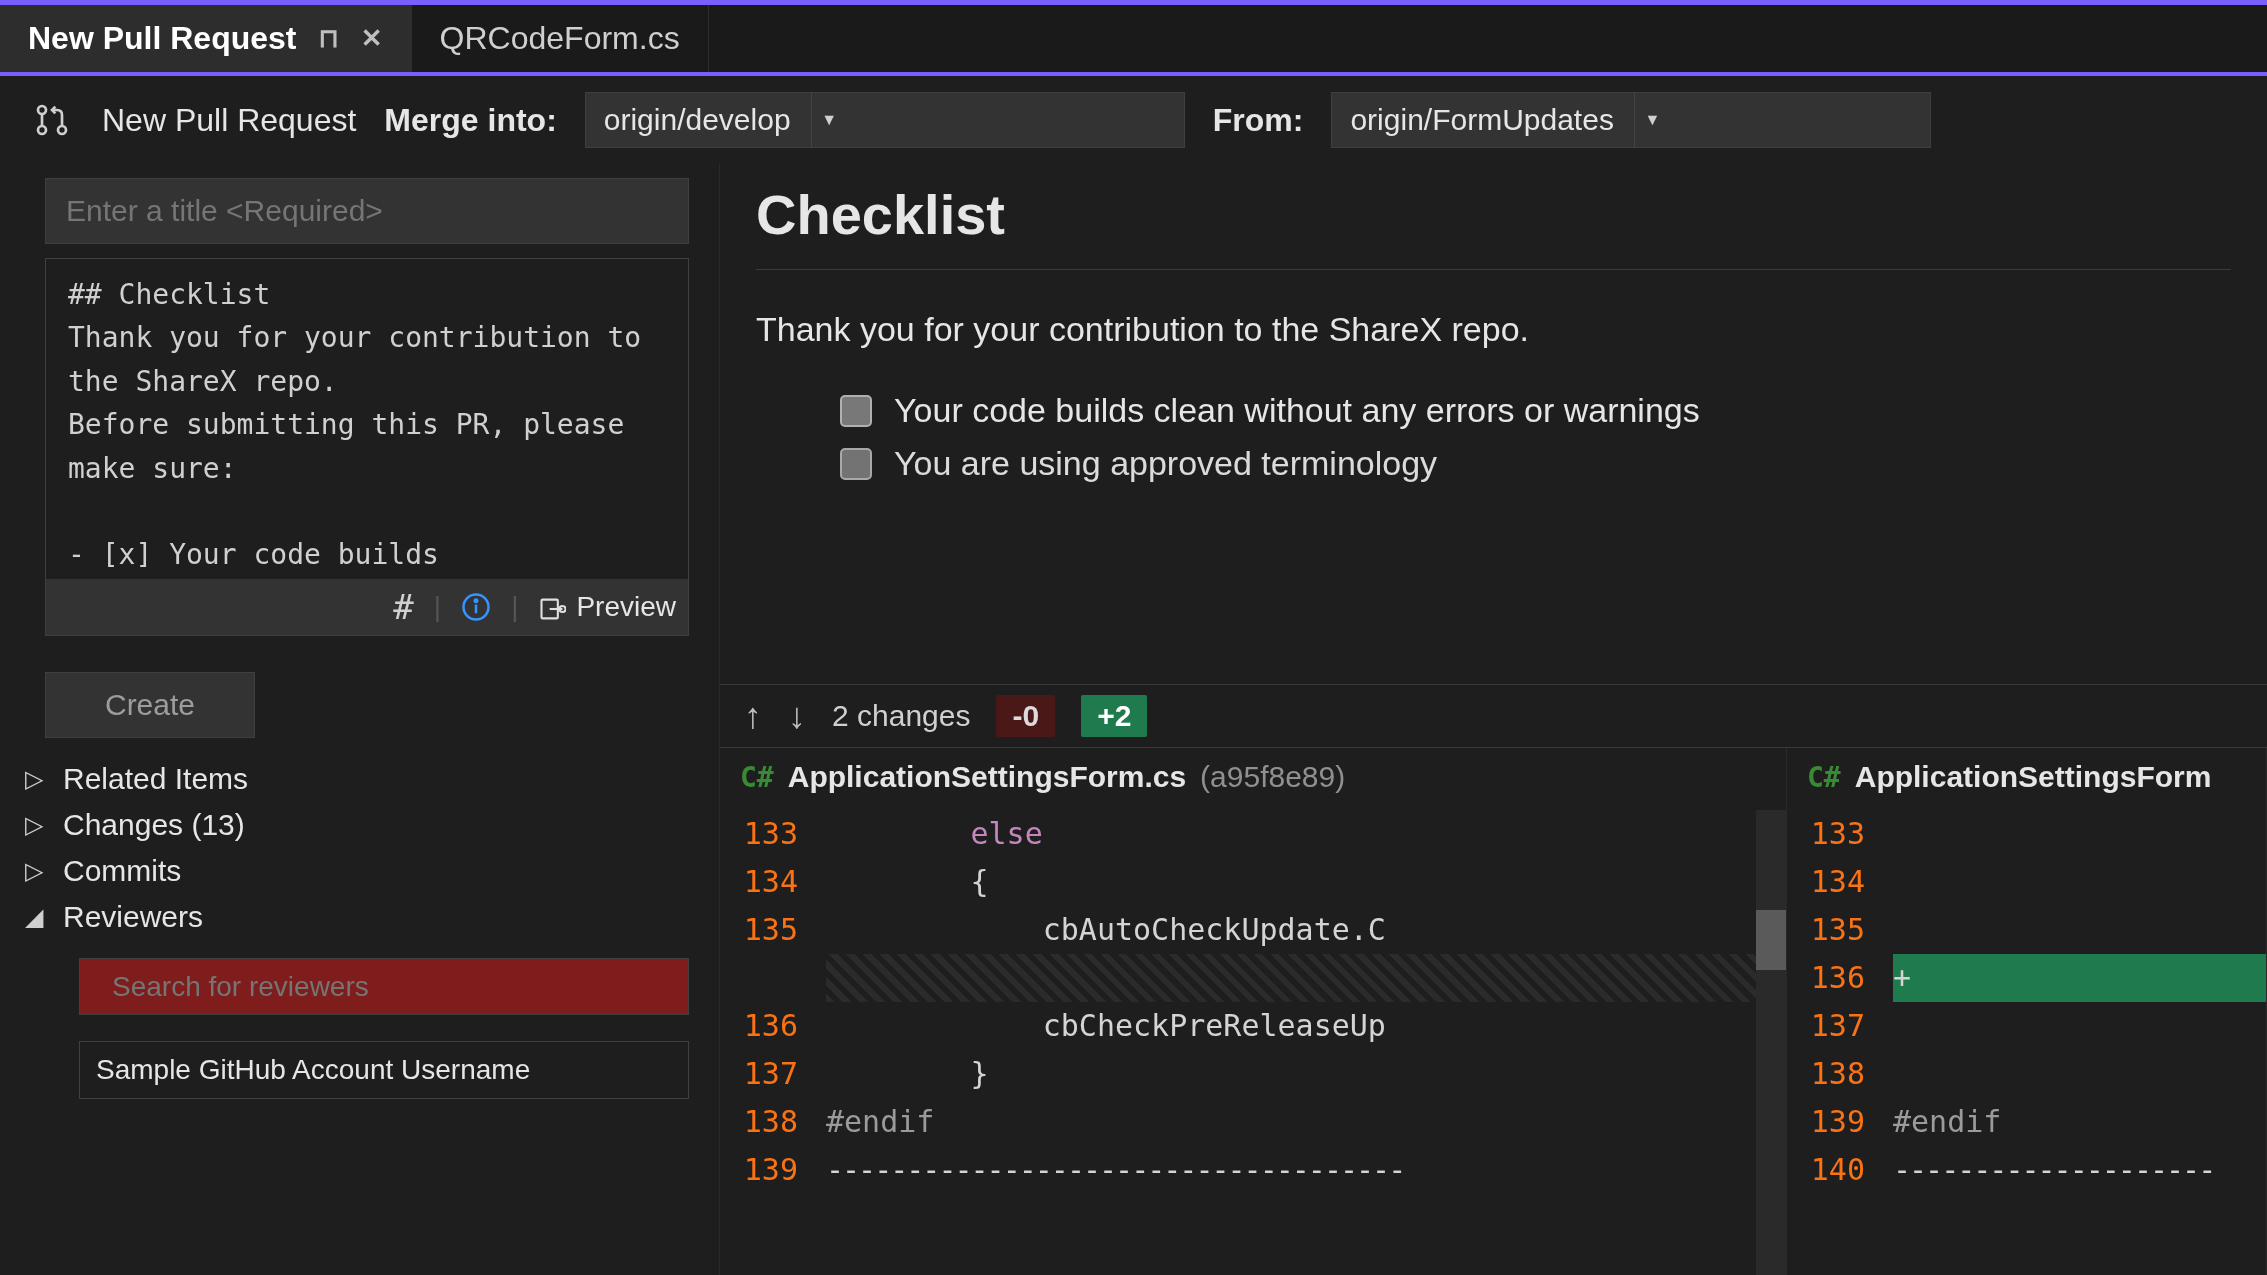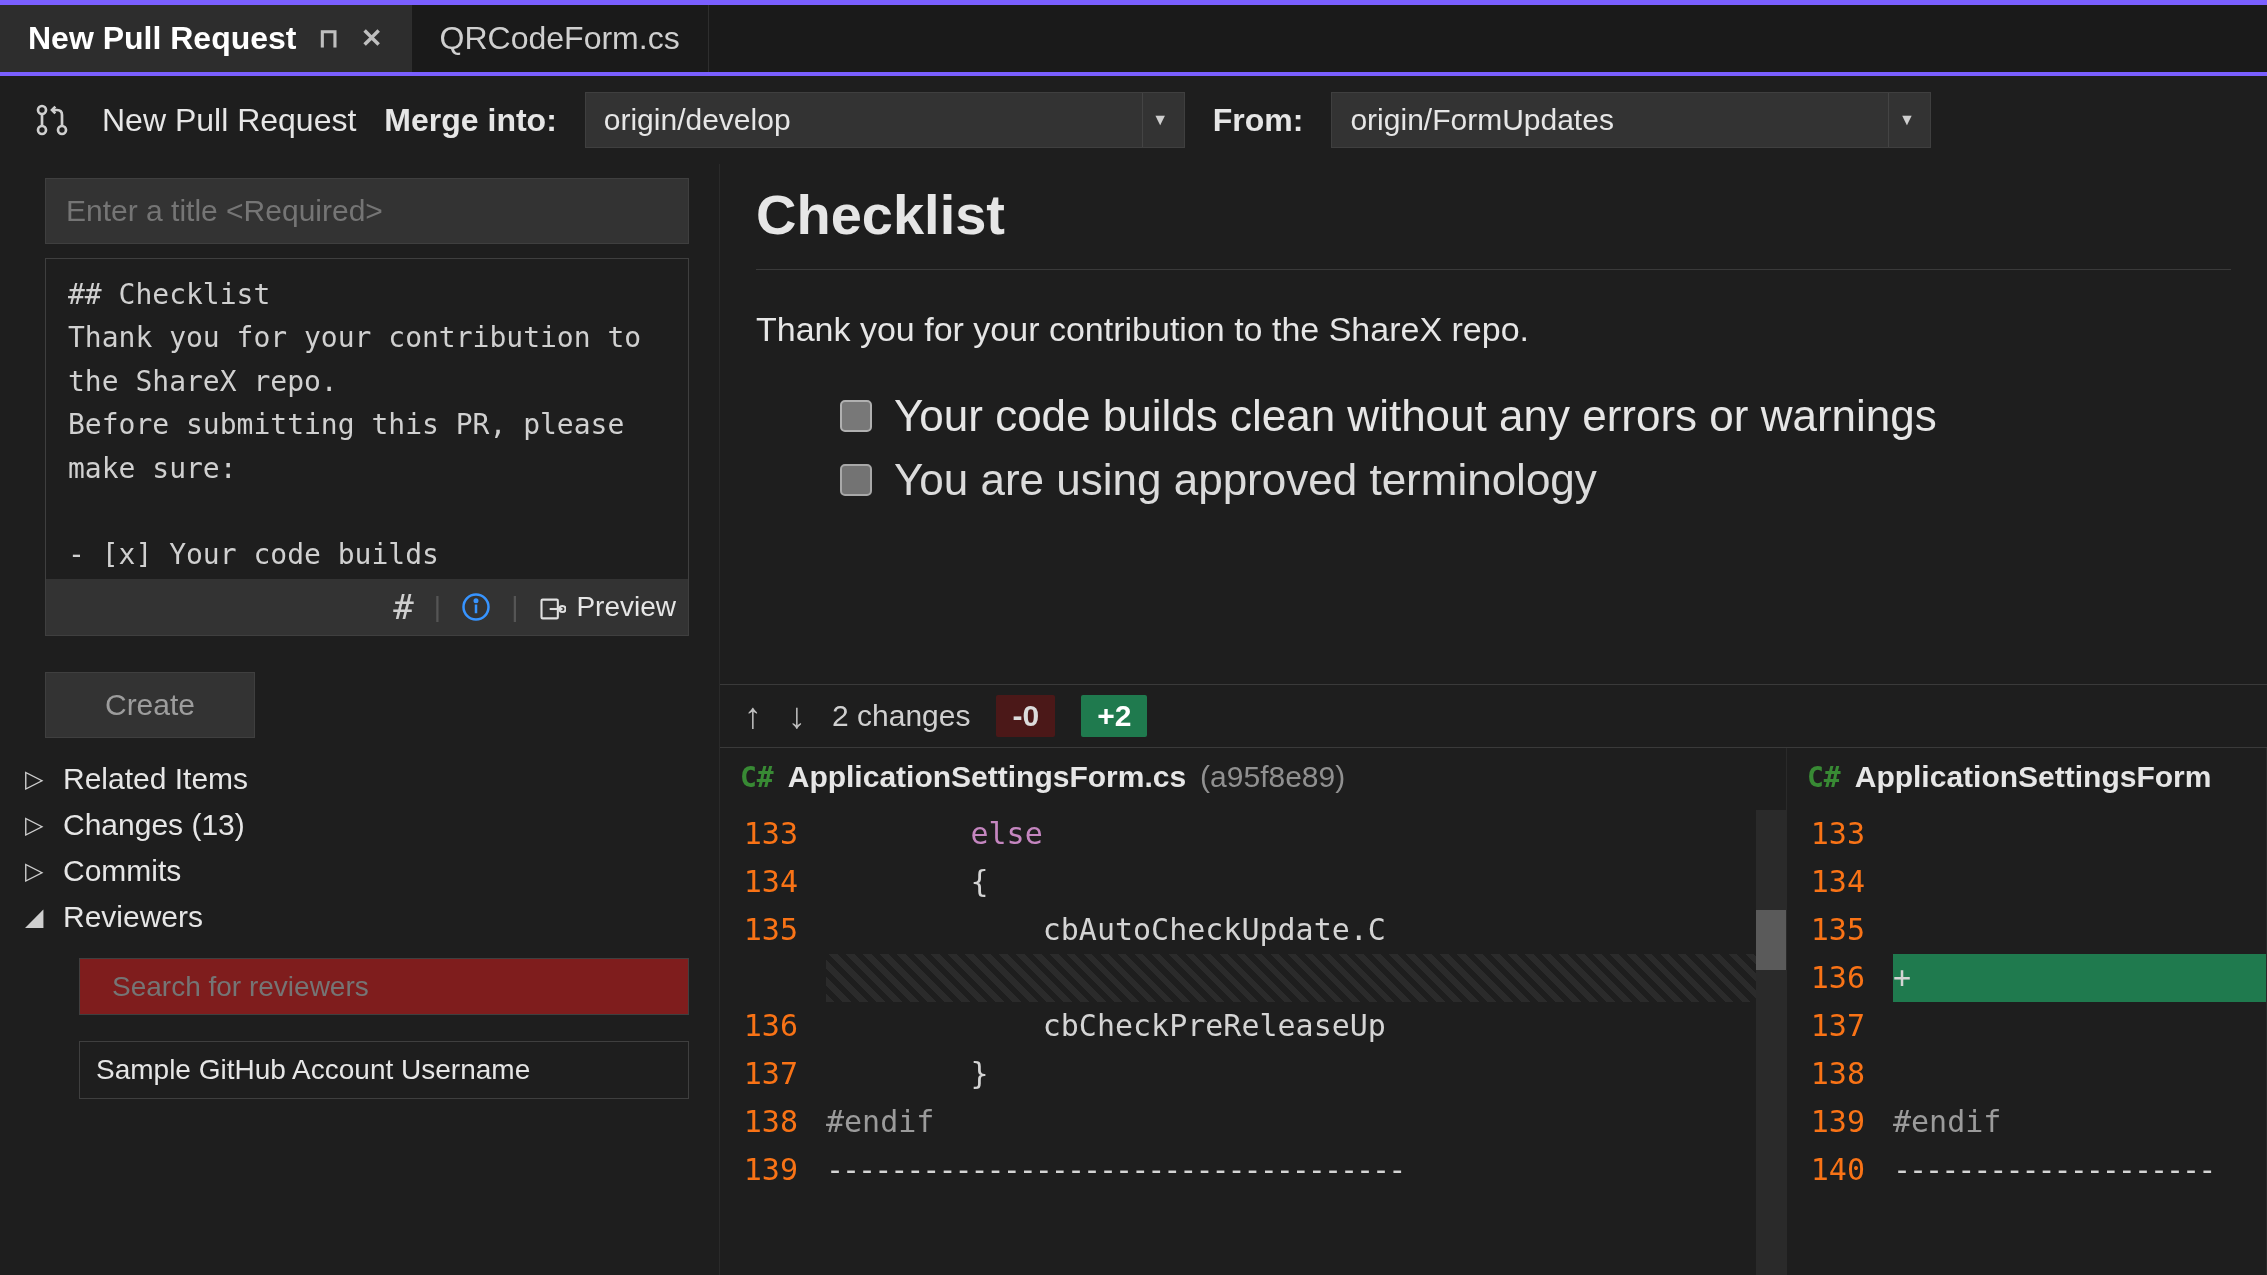--- a/index.html
+++ b/index.html
@@ -51,21 +51,21 @@
     display:flex;align-items:center;justify-content:center;
   }
   .branchbar-label {
     font-size: 32px;
     color: #e6e6e6;
   }
   .branchbar-label.bold { font-weight: 600; }
   .dropdown {
     display: flex;
     align-items: center;
-    justify-content: space-between;
+    justify-content: flex-start;
     border: 1px solid #3f3f3f;
     background: #333333;
     height: 56px;
     padding: 0 6px 0 18px;
     font-size: 30px;
     color: #e6e6e6;
     gap: 20px;
   }
   .dropdown.merge { width: 600px; }
   .dropdown.from { width: 600px; }
@@ -222,21 +222,21 @@
     display:flex; flex-direction:column; gap:14px;
   }
   .check-row { display: flex; align-items: center; gap: 22px; }
   .check-box {
     width: 32px; height: 32px;
     border: 2px solid #b0b0b0;
     border-radius: 5px;
     background: #787878;
     flex-shrink: 0;
   }
-  .check-text { font-size: 44px; color: #e6e6e6; }
+  .check-text { font-size: 34px; color: #e6e6e6; }
 
   .diffbar {
     height: 64px;
     background: #1e1e1e;
     border-top: 1px solid #3a3a3a;
     border-bottom: 1px solid #3a3a3a;
     display: flex;
     align-items: center;
     gap: 26px;
     padding: 0 24px;

